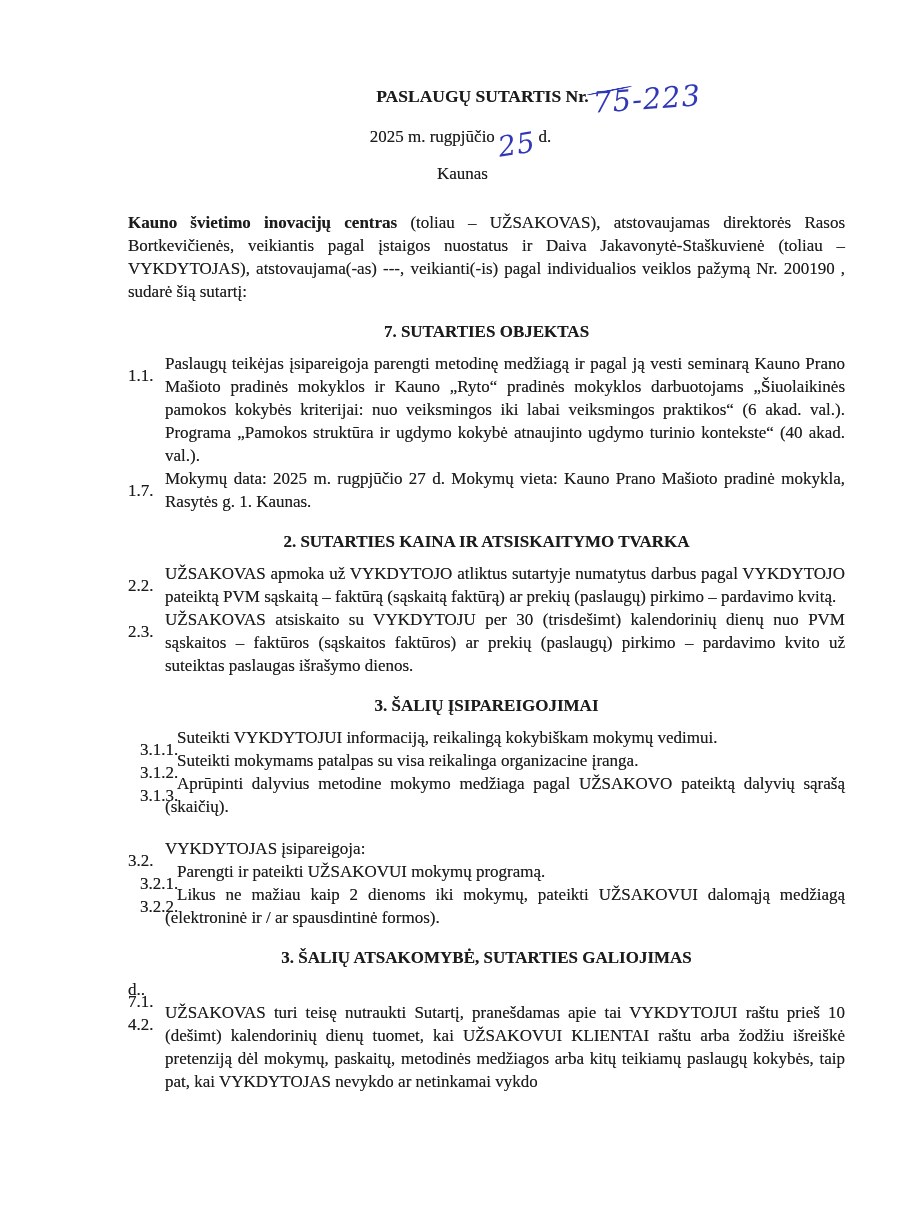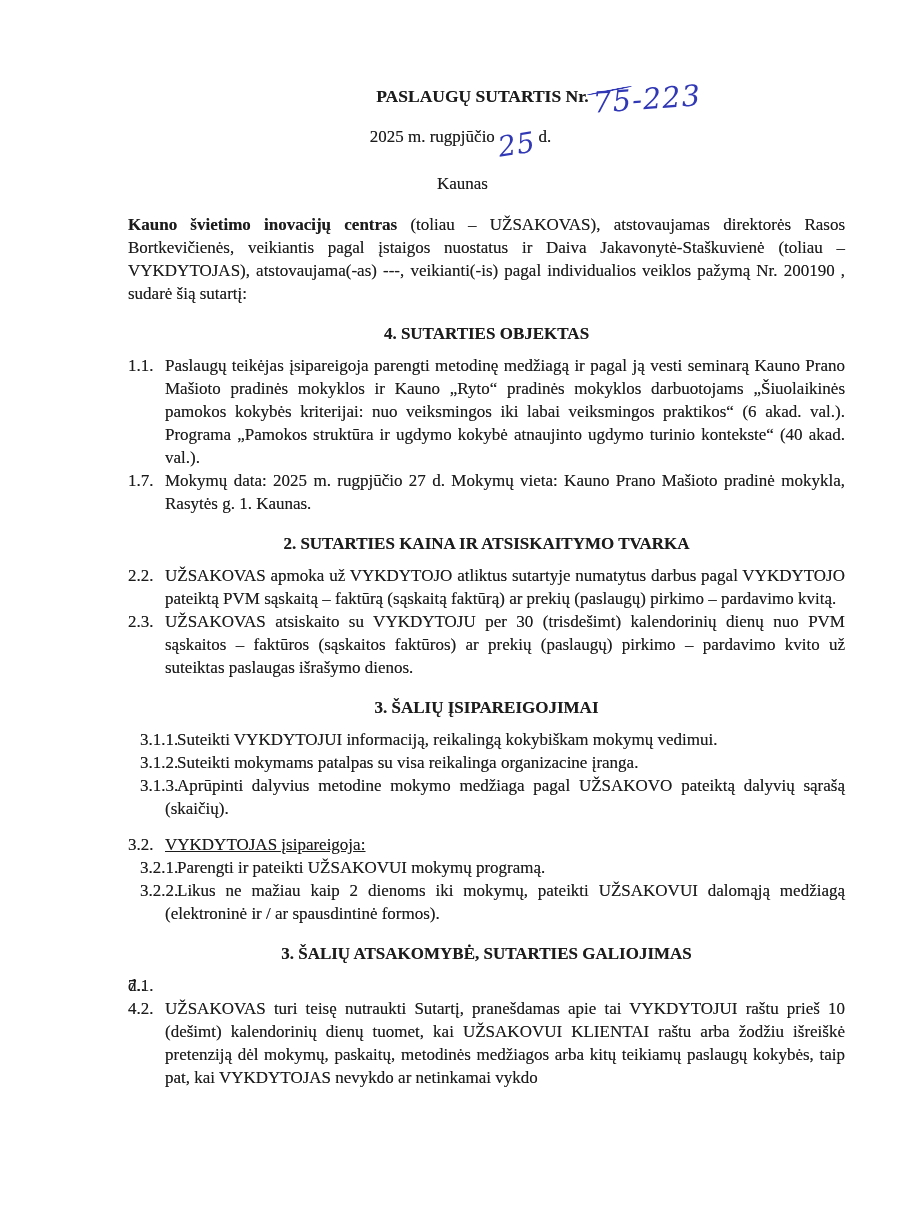--- a/index.html
+++ b/index.html
@@ -16,30 +16,30 @@
   }
   .content { position:absolute; left:128px; top:85px; width:717px; }
 
   
   .title-line { text-align:center; font-weight:bold; font-size:17.5px; transform:translateX(52px); white-space:nowrap; }
   .hand { color:#3138b6; font-style:italic; font-family:"DejaVu Serif",serif; text-shadow:none; }
   .hand-number { position:relative; display:inline-block; font-size:29px; line-height:20px; transform:rotate(-4deg); margin-left:4px; vertical-align:-7px; letter-spacing:1px; font-weight:normal; }
   .hand-number::before { content:""; position:absolute; left:-6px; top:-2px; width:46px; border-top:2.5px solid #3138b6; transform:rotate(-7deg); border-radius:50%; }
   .date-line { text-align:center; margin-top:16px; transform:translateX(-26px); }
   .hand-day { display:inline-block; font-size:28px; line-height:18px; transform:rotate(-9deg); vertical-align:-12px; margin:0 3px; letter-spacing:1px; }
-  .city-line { text-align:center; margin-top:18px; transform:translateX(-24px); }
+  .city-line { text-align:center; margin-top:8px; transform:translateX(-24px); }
 
   
-  .intro { margin-top:18px; text-align:justify; }
+  .intro { margin-top:26px; text-align:justify; }
   .sec-heading { text-align:center; font-weight:bold; margin:17px 0 9px 0; }
   .sec-heading.first { margin-top:13px; }
   .clause { position:relative; padding-left:37px; text-align:justify; }
-  .clause .num { position:absolute; left:0; top:0; }
+  .clause .num { position:absolute; left:0; top:12px; }
   .clause.deep { text-indent:12px; }
-  .clause.gap-before { margin-top:13px;text-decoration:underline; }
+  .clause.gap-before { margin-top:19px; }
   .clause.oneline { white-space:nowrap; text-align:left; }
   .continuation { text-align:left; }
   b { font-weight:bold; }
 </style>
 </head>
 <body>
 
 <div class="page">
   <div class="content">
 
@@ -48,21 +48,21 @@
     </div>
 
     <div class="date-line">
       <span>2025 m. rugpjūčio</span><span class="hand hand-day">25</span><span>d.</span>
     </div>
 
     <div class="city-line">Kaunas</div>
 
     <p class="intro"><b>Kauno švietimo inovacijų centras</b><span> (toliau – UŽSAKOVAS), atstovaujamas direktorės Rasos Bortkevičienės, veikiantis pagal įstaigos nuostatus ir Daiva Jakavonytė-Staškuvienė  (toliau – VYKDYTOJAS), atstovaujama(-as) ---, veikianti(-is) pagal individualios veiklos pažymą Nr. 200190 , sudarė šią sutartį:</span></p>
 
-    <div class="sec-heading first">4. SUTARTIES OBJEKTAS</div>
+    <div class="sec-heading first">7. SUTARTIES OBJEKTAS</div>
     <div class="clause">
       <span class="num">1.1.</span>
       <span>Paslaugų teikėjas įsipareigoja parengti metodinę medžiagą ir pagal ją vesti seminarą Kauno Prano Mašioto pradinės mokyklos ir Kauno „Ryto“ pradinės mokyklos darbuotojams „Šiuolaikinės pamokos kokybės kriterijai: nuo veiksmingos iki labai veiksmingos praktikos“ (6 akad. val.). Programa „Pamokos struktūra ir ugdymo kokybė atnaujinto ugdymo turinio kontekste“ (40 akad. val.).</span>
     </div>
     <div class="clause">
       <span class="num">1.7.</span>
       <span>Mokymų data: 2025 m. rugpjūčio 27 d.  Mokymų vieta: Kauno Prano Mašioto pradinė mokykla, Rasytės g. 1. Kaunas.</span>
     </div>
 
     <div class="sec-heading">2. SUTARTIES KAINA IR ATSISKAITYMO TVARKA</div>

